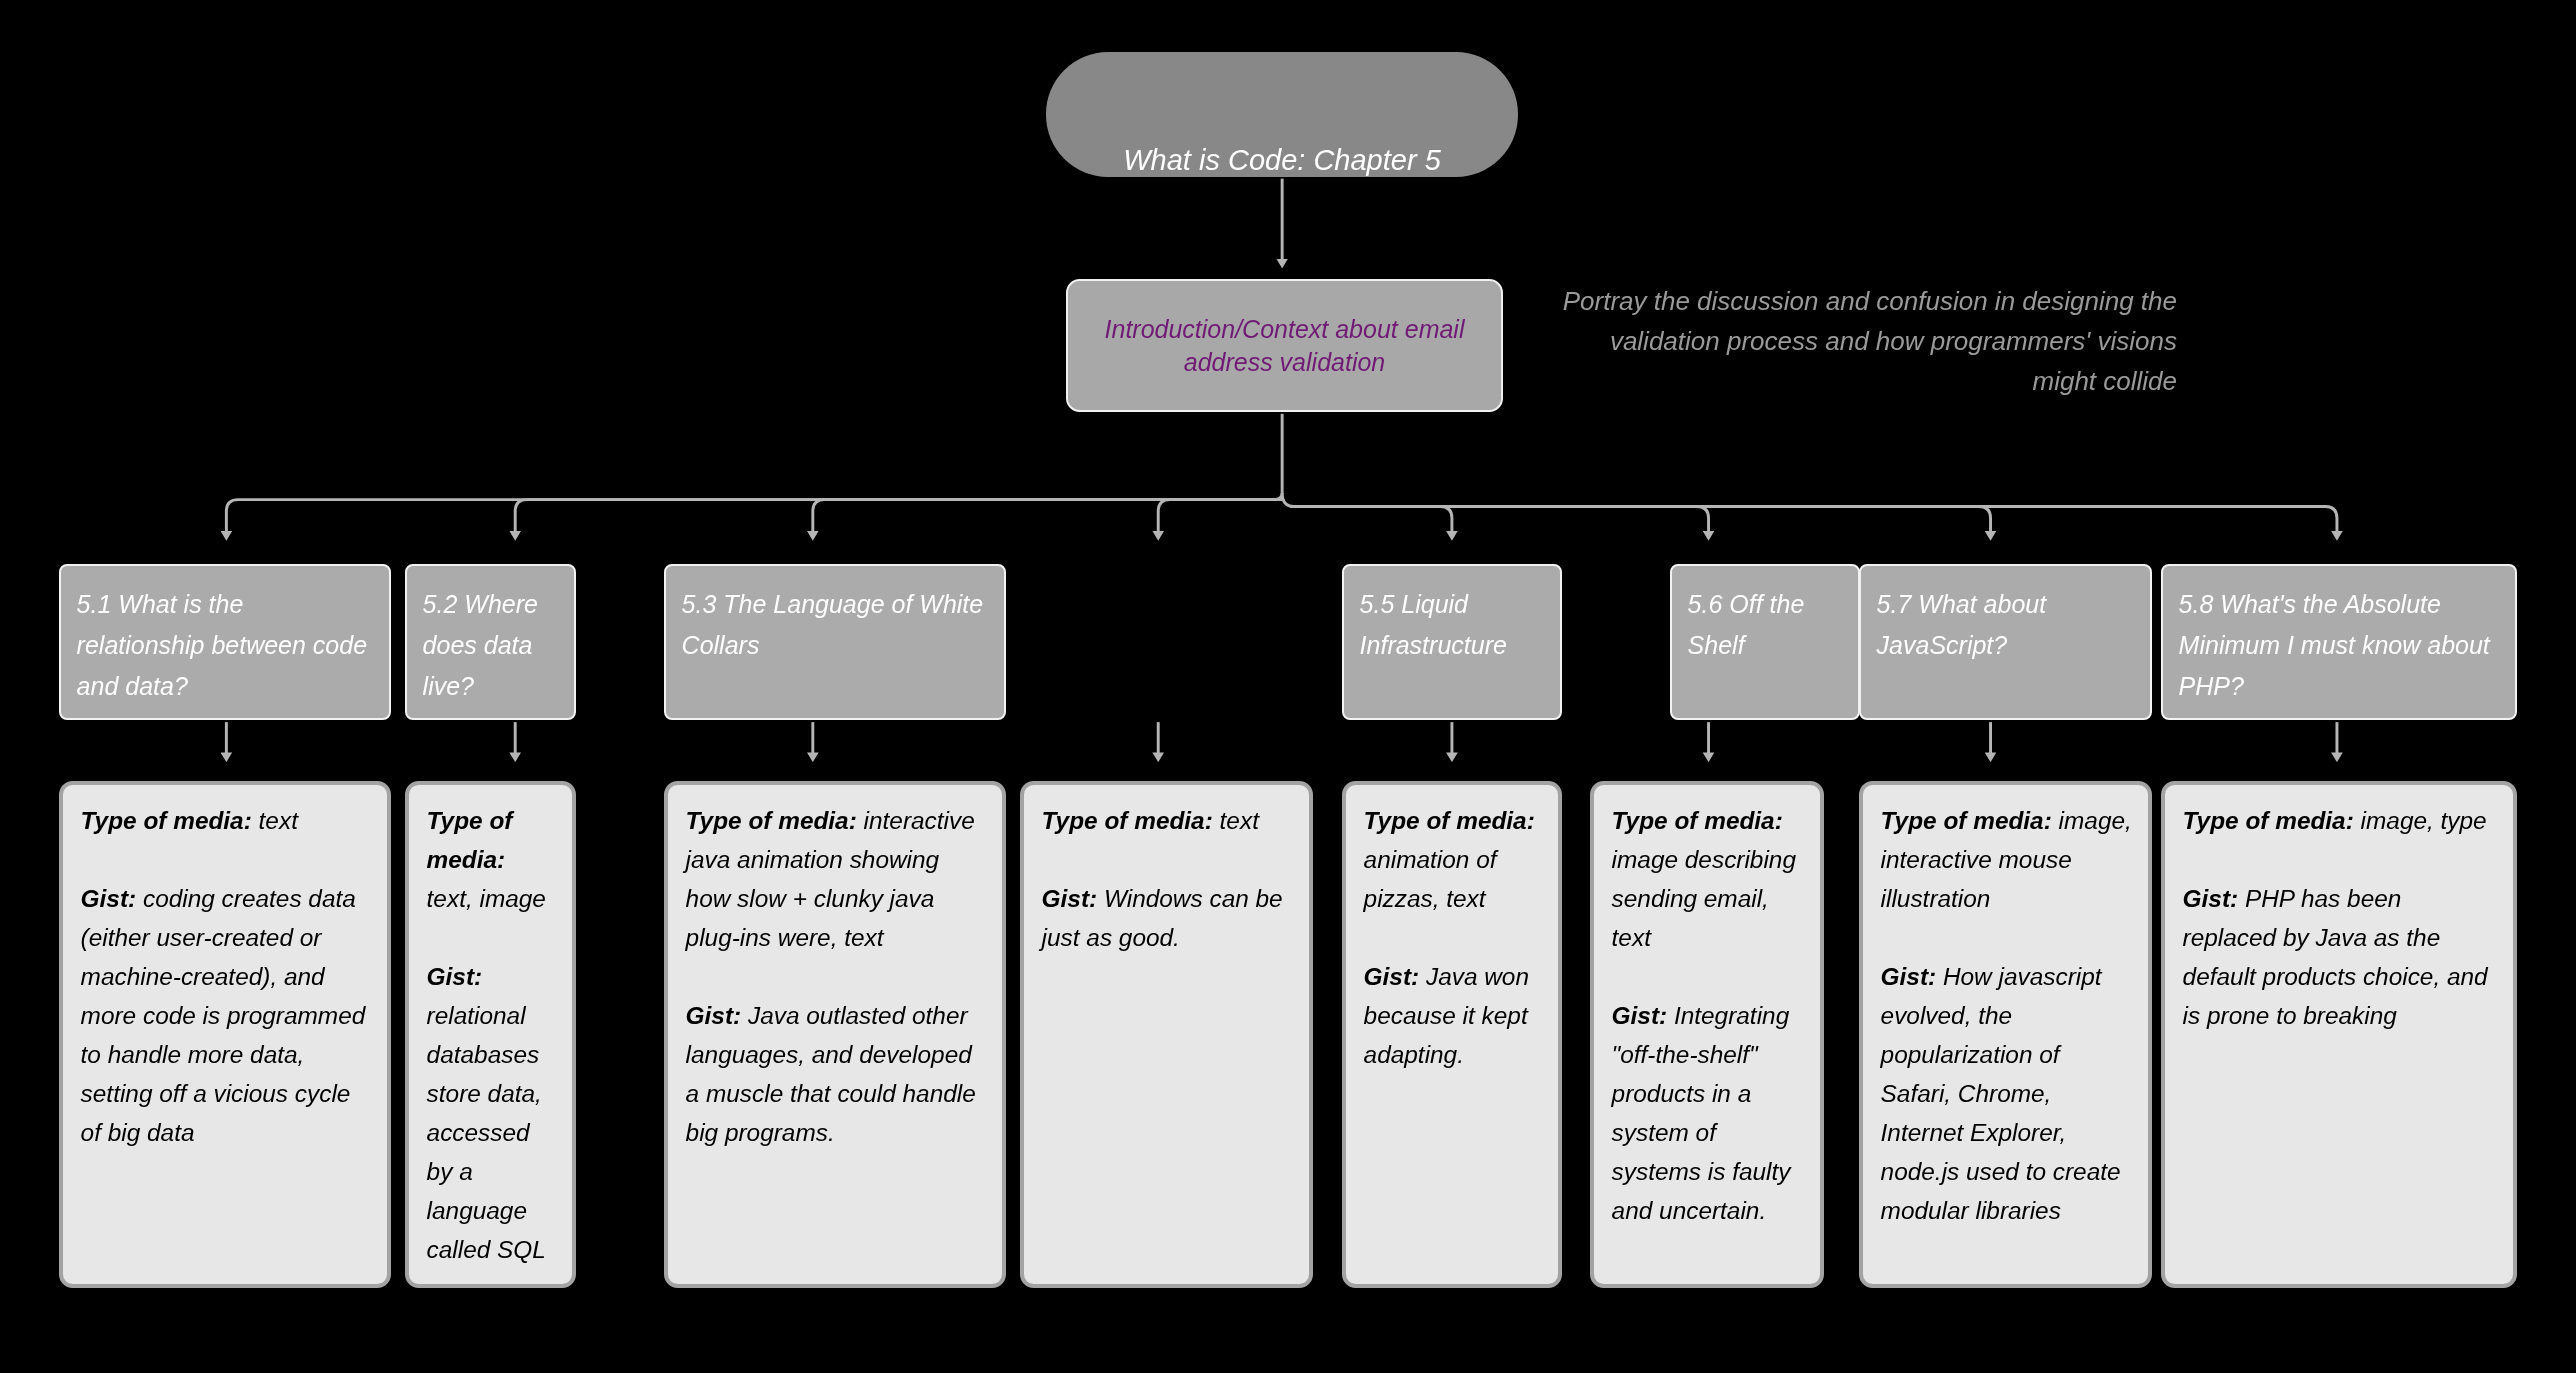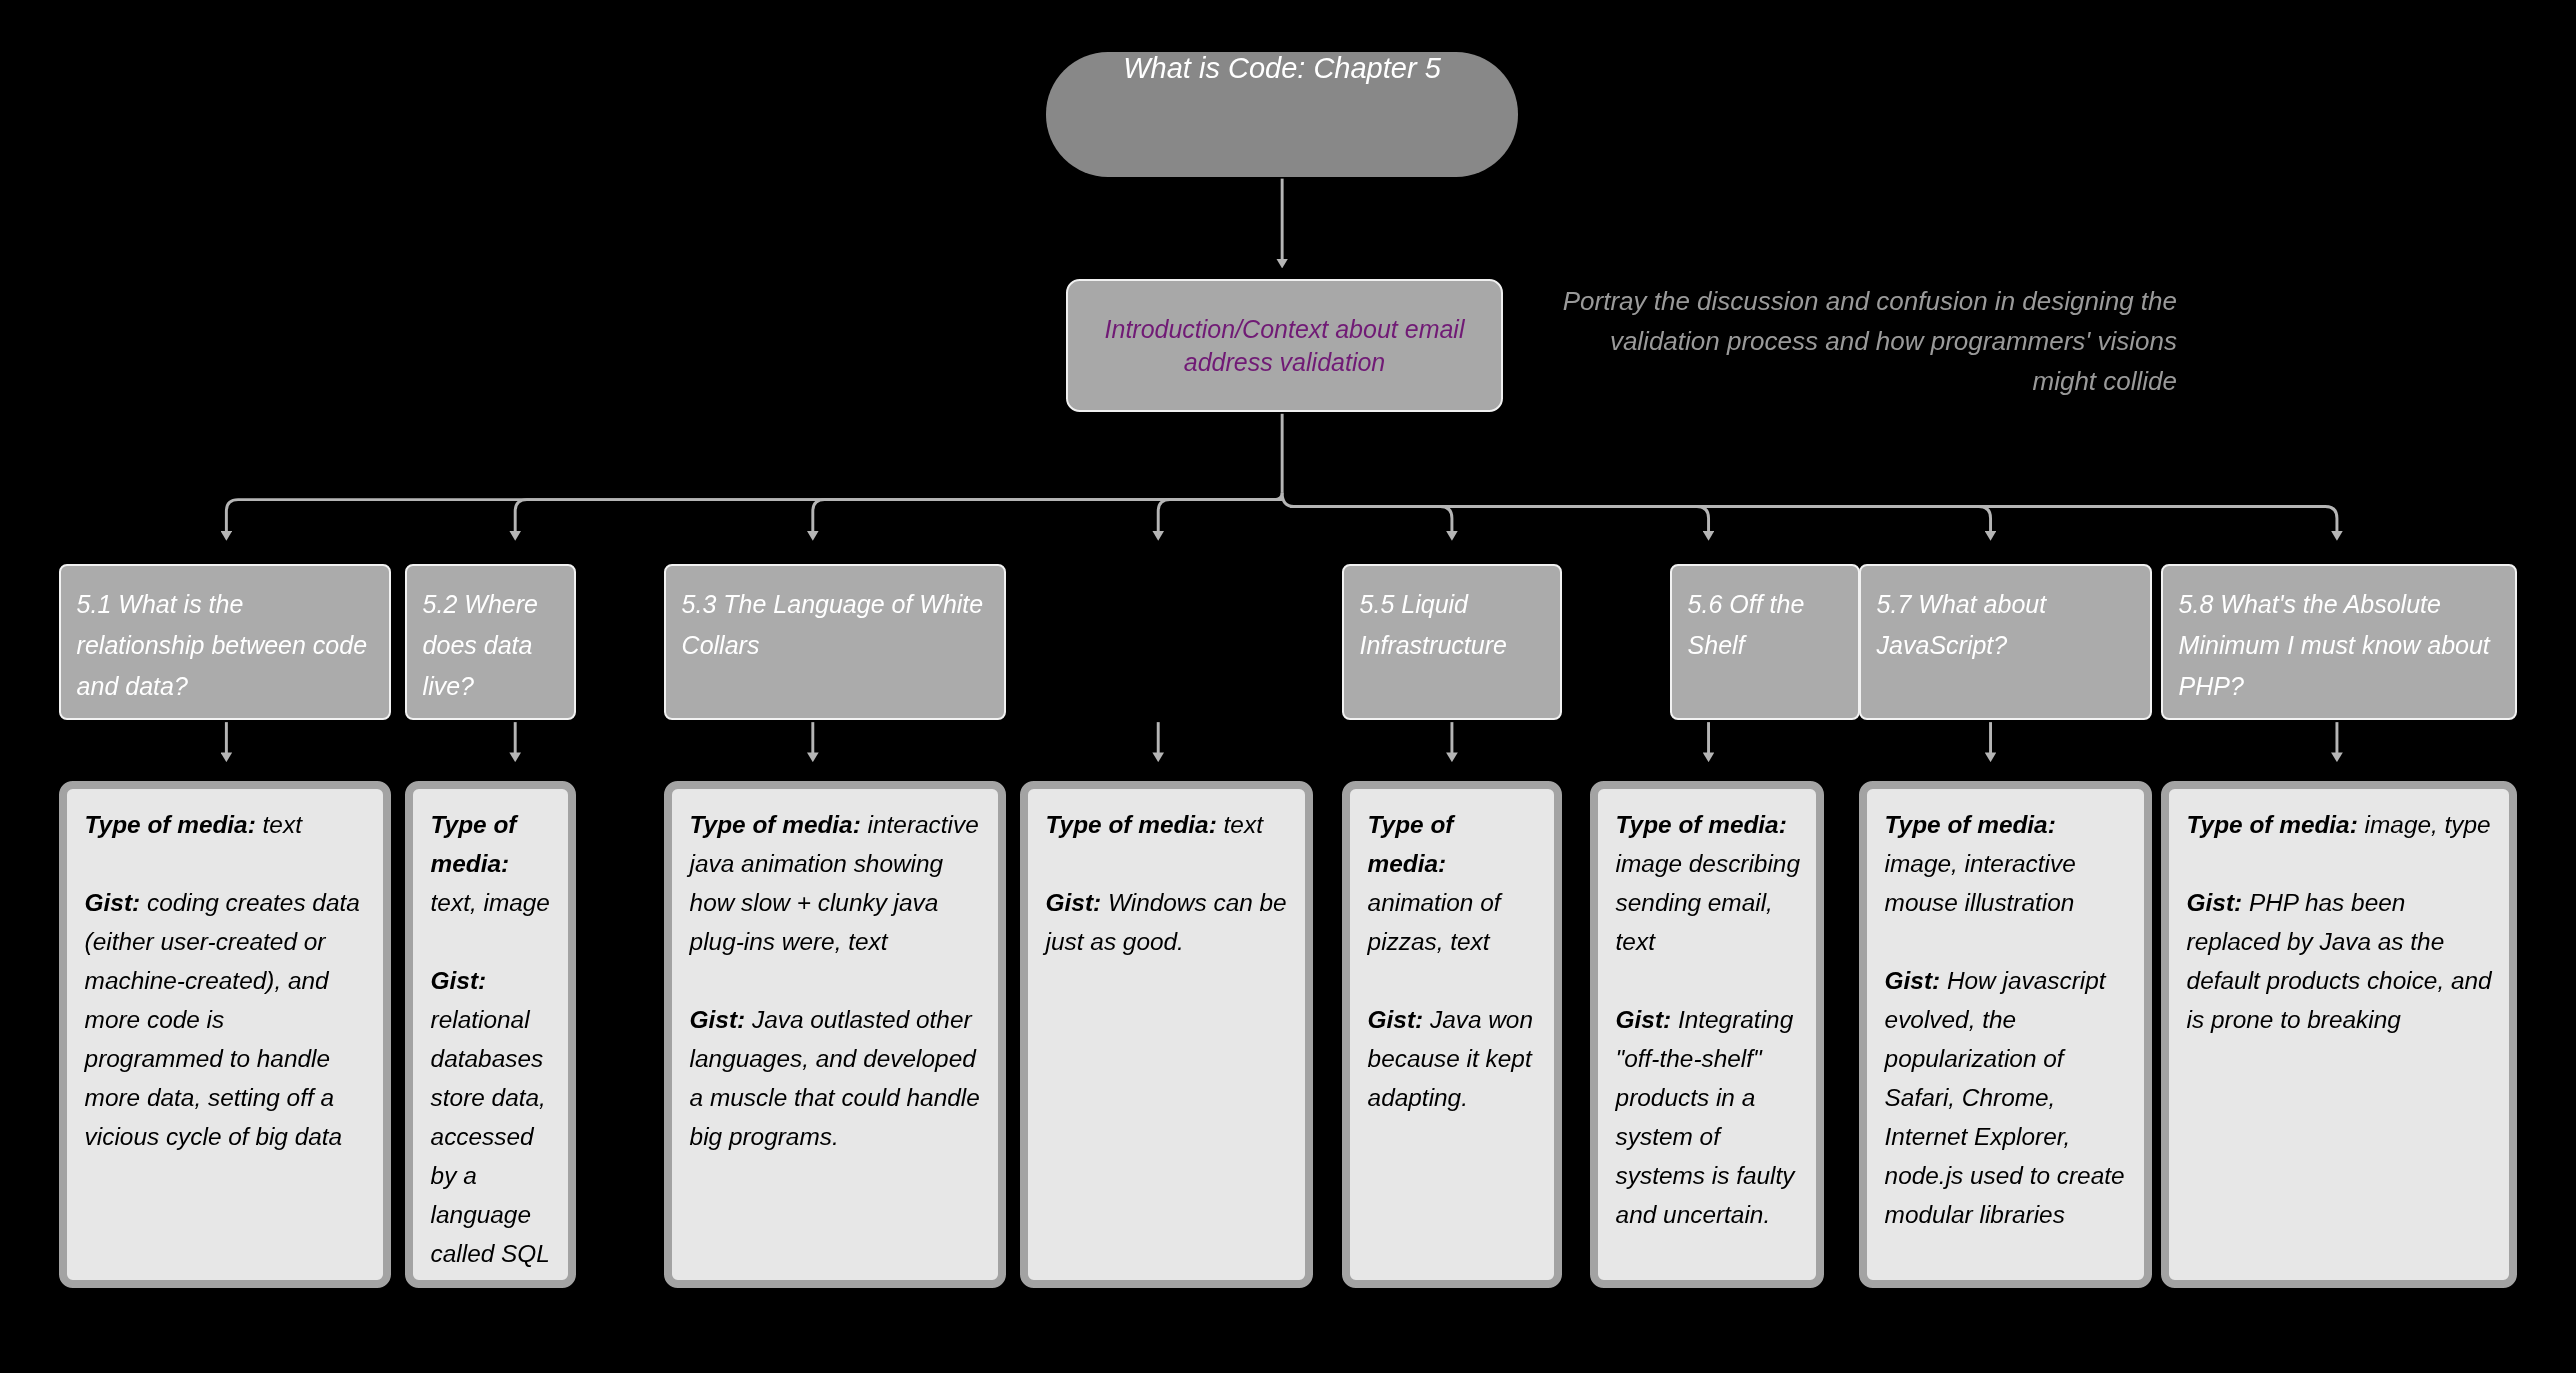--- a/index.html
+++ b/index.html
@@ -10,21 +10,21 @@
   #canvas{position:absolute;left:0;top:0;width:2576px;height:1374px;}
   #edges{position:absolute;left:0;top:0;width:2576px;height:1374px;pointer-events:none;}
 
   .node{position:absolute;box-sizing:border-box;}
 
   
   .root{
     left:1046px;top:52px;width:472px;height:125px;
     background:#888888;border-radius:62px;
     color:#ffffff;font-style:italic;font-size:29px;line-height:33px;
-    display:flex;align-items:flex-start;justify-content:center;text-align:center;
+    display:flex;align-items:flex-end;justify-content:center;text-align:center;
     padding:0 29px;
   }
 
   
   .intro{
     left:1066px;top:279px;width:437px;height:133px;
     background:#a8a8a8;border:2px solid #f0f0f0;border-radius:13.7px;
     color:#701a75;font-style:italic;font-size:25px;line-height:33px;
     display:flex;align-items:center;justify-content:center;text-align:center;
     padding:0 21.5px;box-sizing:border-box;
@@ -41,21 +41,21 @@
   .sec{
     background:#ababab;border:2px solid #f2f2f2;border-radius:8px;
     color:#ffffff;font-style:italic;font-size:25px;line-height:41px;
     padding:17.6px 13.7px 13.7px 15.6px;
     top:564px;height:156px;
     display:block;overflow:hidden;
   }
 
   
   .det{
-    background:#e7e7e7;border:8px solid #a3a3a3;border-radius:13.7px;
+    background:#e7e7e7;border:4px solid #a3a3a3;border-radius:13.7px;
     color:#000000;font-style:italic;font-size:24.4px;line-height:39px;
     padding:15.6px 15.6px 13.7px 17.6px;
     top:781px;height:507px;
     overflow:hidden;
   }
   .det b{font-weight:bold;font-style:italic;}
   .det .gap{display:block;height:39px;}
 </style>
 </head>
 <body>

